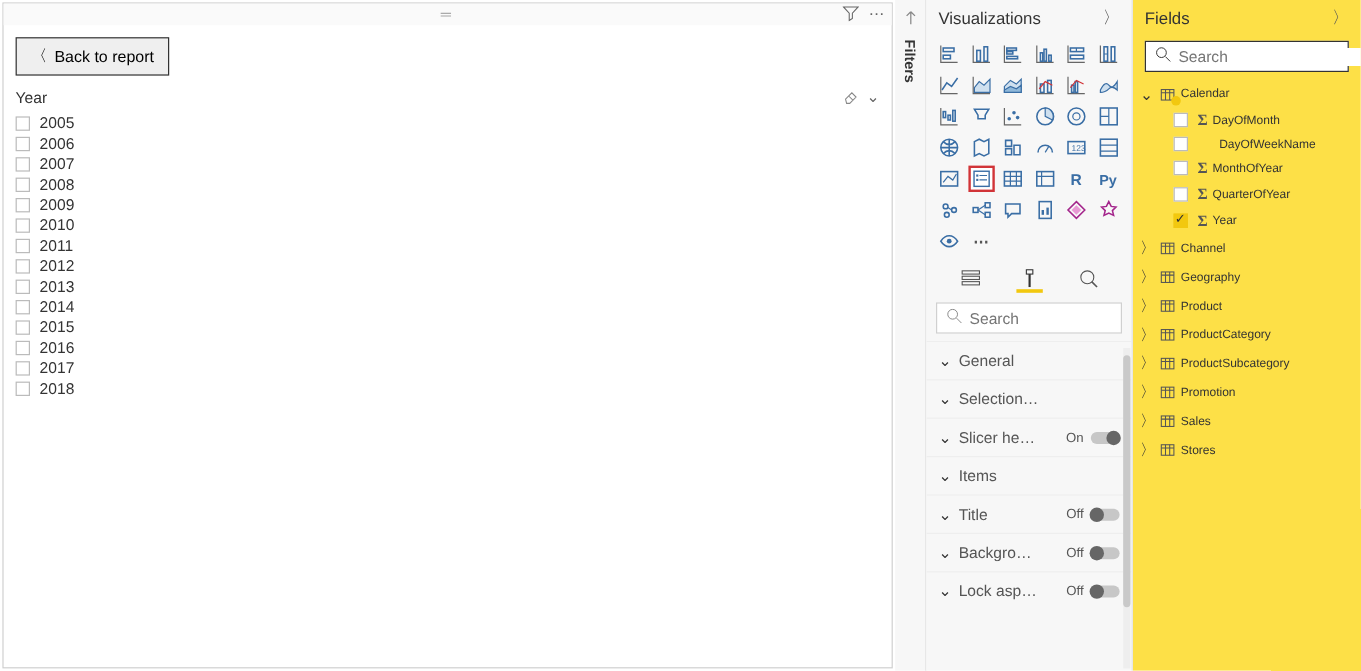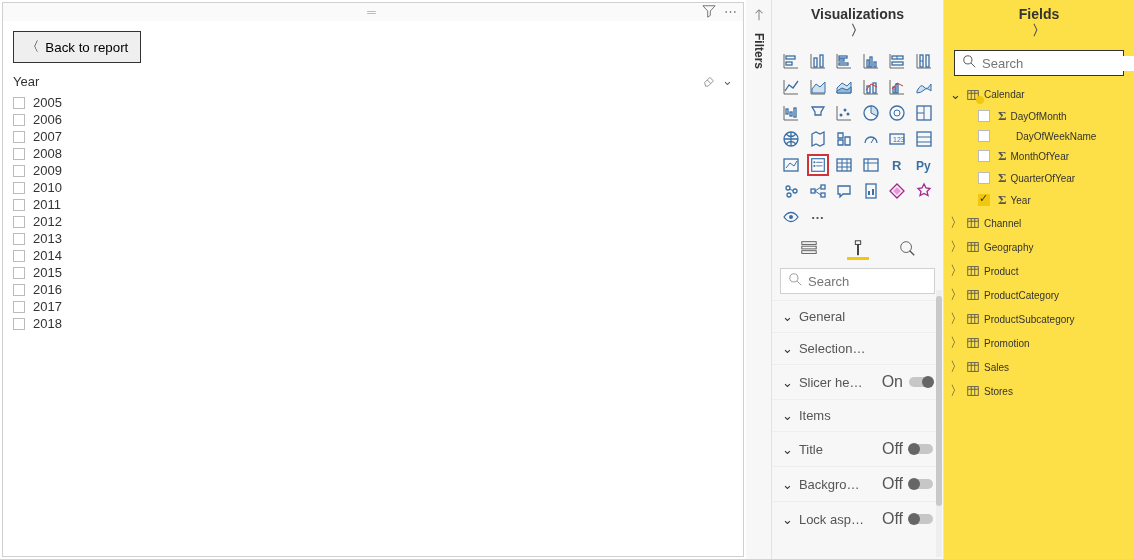--- a/index.html
+++ b/index.html
@@ -16,37 +16,37 @@
 .year-list { padding: 0 10px; }
 .year-item { display: flex; align-items: center; gap: 8px; padding: 1px 0; }
 .year-chk { width: 12px; height: 12px; border: 1px solid #bbb; background: #fff; }
 .year-val { font-size: 13px; color: #333; }
 
 .filters-rail { width: 26px; background: #f7f7f7; border-right: 1px solid #e3e3e3; display: flex; flex-direction: column; align-items: center; padding-top: 8px; gap: 8px; }
 .filters-rail .pin { color: #888; font-size: 12px; }
 .rail-label { writing-mode: vertical-rl; font-size: 12px; font-weight: 600; color: #333; }
 
 .viz-pane { width: 172px; background: #f7f7f7; border-right: 1px solid #e3e3e3; display: flex; flex-direction: column; position: relative; }
-.pane-header { display: flex; align-items: center; justify-content: space-between; padding: 6px 10px; font-weight: 700; font-size: 14px; flex-direction: column; }
+.pane-header { display: flex; align-items: center; justify-content: space-between; padding: 6px 10px; font-weight: 400; font-size: 14px; }
 .chev { color: #555; font-size: 14px; }
 .viz-grid { display: grid; grid-template-columns: repeat(6, 1fr); gap: 4px; padding: 4px 8px; }
 .viz-icon { width: 22px; height: 22px; display: flex; align-items: center; justify-content: center; cursor: pointer; border: 1px solid transparent; }
 .viz-icon svg { display: block; }
 .viz-icon.selected { border: 2px solid #d13438; background: #fff; }
 .viz-ellipsis { color: #555; font-weight: bold; }
 .viz-tabs { display: flex; justify-content: space-around; padding: 6px 12px 2px; }
 .viz-tab { width: 22px; height: 22px; display: flex; align-items: center; justify-content: center; cursor: pointer; color: #555; border-bottom: 3px solid transparent; }
 .viz-tab.active { border-bottom: 3px solid #F2C80F; }
 .search-box { display: flex; align-items: center; gap: 6px; background: #fff; border: 1px solid #d0d0d0; margin: 6px 8px; padding: 4px 8px; }
 .search-box input { border: none; outline: none; flex: 1; font-size: 13px; background: transparent; }
 .format-list { flex: 1; overflow-y: auto; position: relative; }
 .format-item { display: flex; align-items: center; justify-content: space-between; padding: 8px 10px; border-top: 1px solid #eee; cursor: pointer; }
 .format-left { display: flex; align-items: center; gap: 6px; overflow: hidden; }
 .format-label { white-space: nowrap; overflow: hidden; text-overflow: ellipsis; max-width: 68px; color: #555; }
-.toggle { display: flex; align-items: center; gap: 6px; font-size: 16px; color: #555; }
+.toggle { display: flex; align-items: center; gap: 6px; font-size: 11px; color: #555; }
 .toggle-sw { width: 24px; height: 10px; border-radius: 5px; background: #c7c7c7; position: relative; }
 .toggle-sw::after { content: ""; position: absolute; width: 12px; height: 12px; border-radius: 50%; background: #666; top: -1px; left: -1px; }
 .toggle-sw.on::after { left: auto; right: -1px; }
 .viz-scrollbar { position: absolute; right: 1px; top: 290px; bottom: 2px; width: 6px; background: #eee; }
 .viz-sb-thumb { position: absolute; left: 0; right: 0; top: 6px; height: 210px; background: #c9c9c9; border-radius: 3px; }
 
 .fields-pane { width: 190px; background: #fde047; display: flex; flex-direction: column; }
 .fields-search { display: flex; align-items: center; gap: 6px; background: #fff; border: 1.5px solid #333; margin: 4px 10px 8px; padding: 4px 8px; }
 .fields-search input { border: none; outline: none; flex: 1; font-size: 13px; }
 .tree { padding: 0 6px; }

